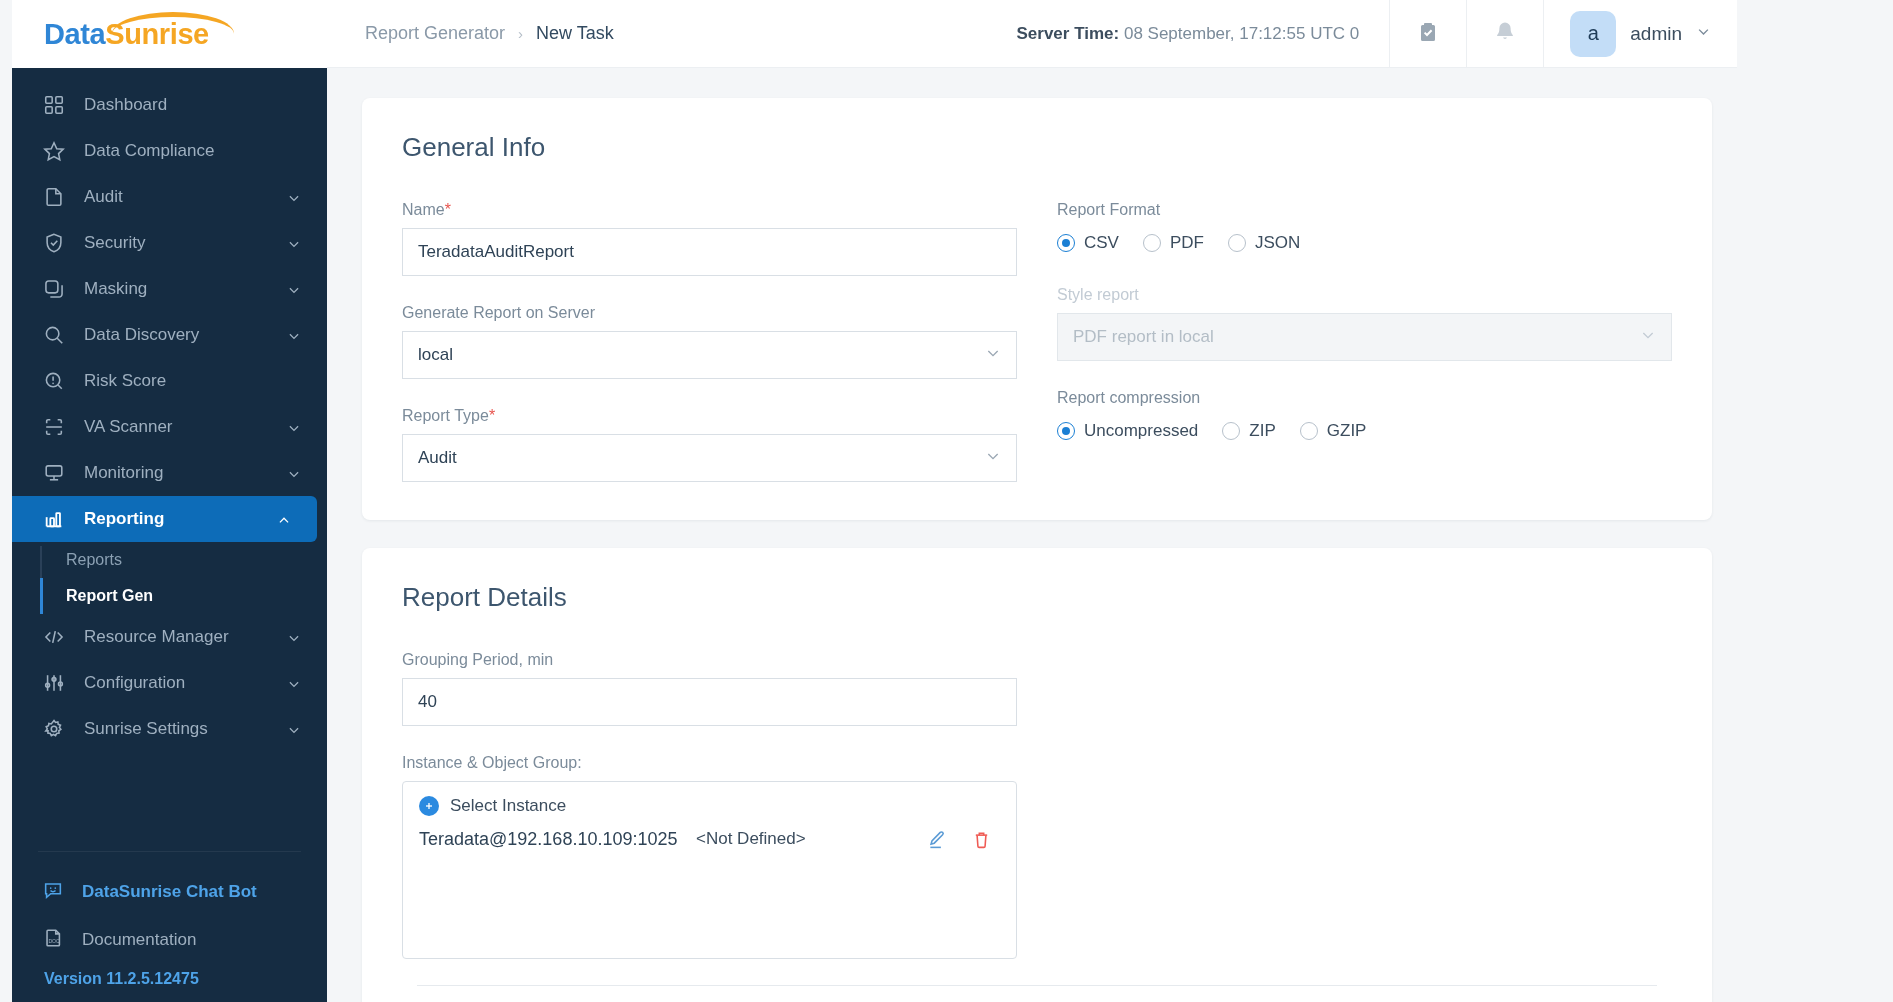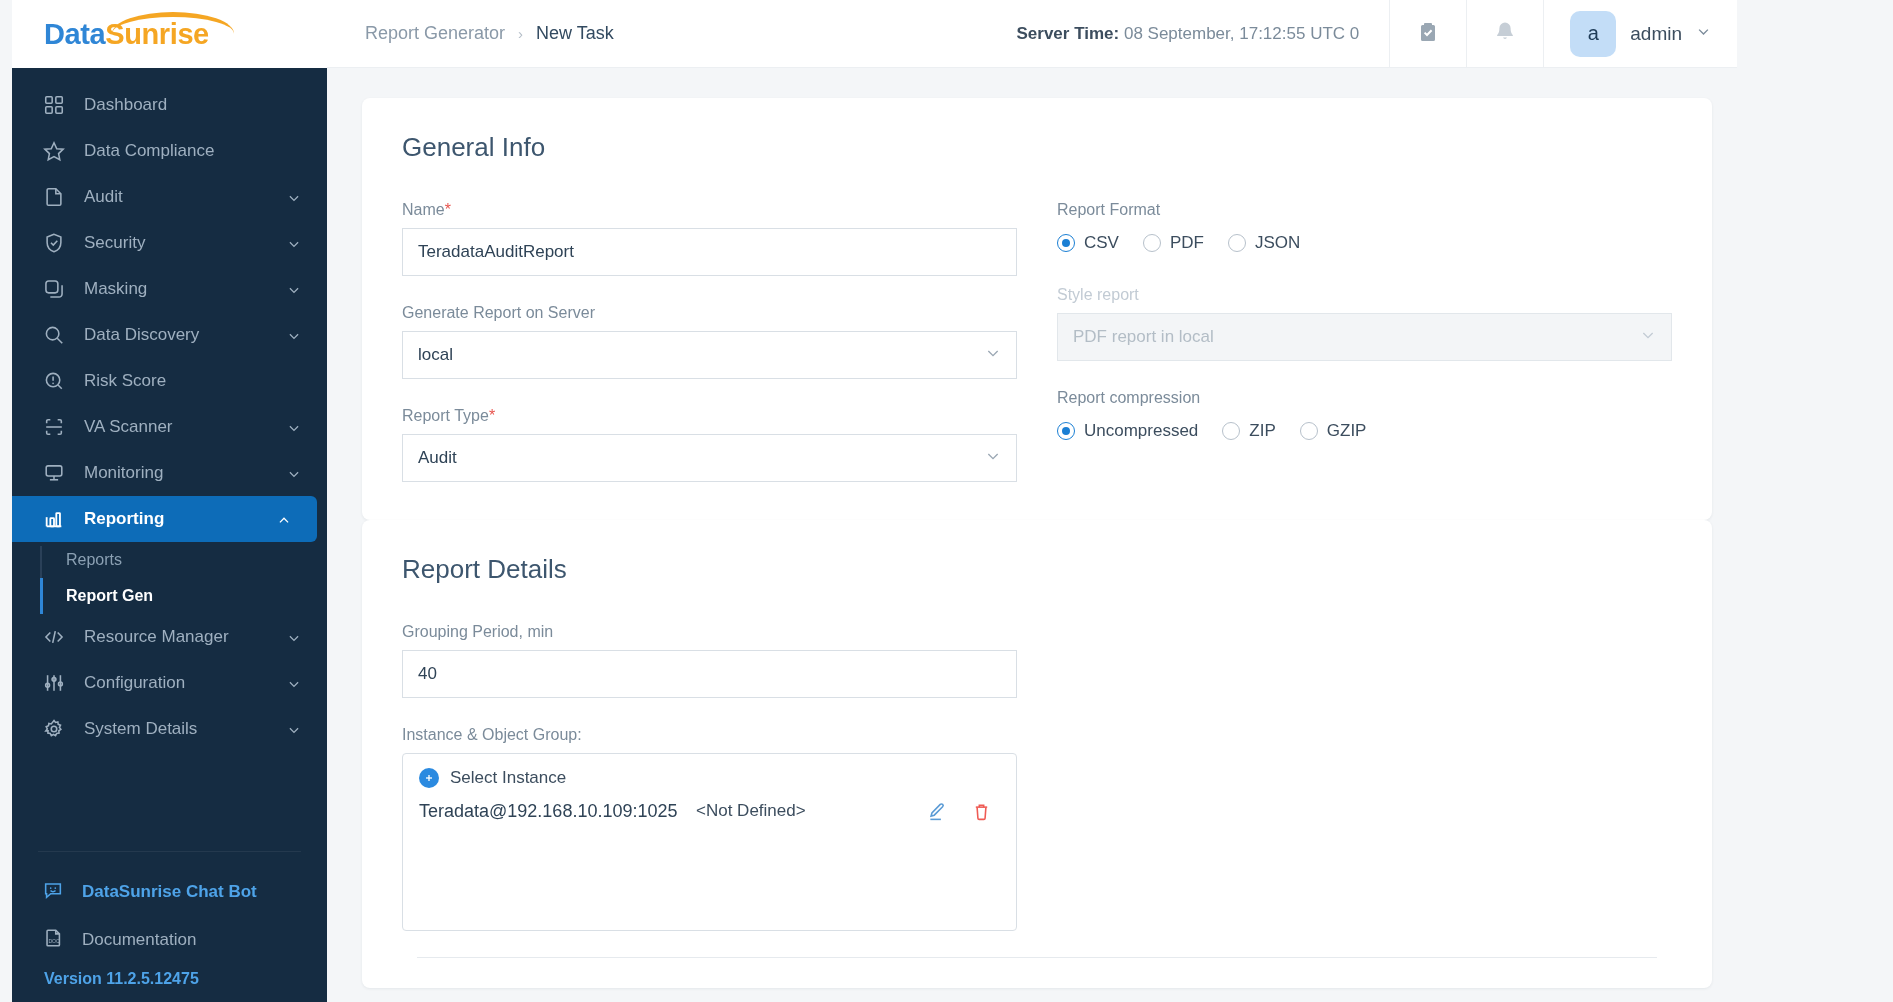--- a/index.html
+++ b/index.html
@@ -120,20 +120,21 @@
   }
   .user-name { font-size: 19px; color: #3c4d5e; }
   .user-chev svg { width: 15px; height: 15px; stroke: #7b8b9a; fill: none; stroke-width: 2.2; }
 
   
   .content { flex: 1; overflow: hidden; padding: 30px 25px 0 35px; }
   .card {
     background: #ffffff; border-radius: 8px;
     box-shadow: 0 1px 3px rgba(20,40,60,0.07);
     padding: 34px 40px 38px 40px;
+    margin-bottom: 28px;
   }
   .card-title { font-size: 26px; color: #3d566e; font-weight: 400; margin-bottom: 38px; }
   .row2 { display: flex; gap: 40px; }
   .col { flex: 1; min-width: 0; }
   .field { margin-bottom: 28px; }
   .field:last-child { margin-bottom: 0; }
   .lbl { font-size: 16px; color: #7b8b9a; margin-bottom: 9px; display: block; }
   .lbl .req { color: #e8544e; }
   .lbl.dim { color: #c2cbd4; }
   .ctrl {
@@ -367,21 +368,21 @@
             </svg></span>
       </div>
 
       <div class="nav-item">
         <span class="ico">
             <svg viewBox="0 0 24 24">
               <circle cx="12" cy="12" r="3"></circle>
               <path d="M12 2.8l1.6 2.1 2.6-.6.4 2.6 2.5 1-1.2 2.4 1.6 2.1-2.2 1.5.2 2.6-2.6.3-1.2 2.4-2.3-1.2-2.3 1.2-1.2-2.4-2.6-.3.2-2.6L3.1 14l1.6-2.1-1.2-2.4 2.5-1 .4-2.6 2.6.6z"></path>
             </svg>
           </span>
-        <span class="nav-label">System Details</span>
+        <span class="nav-label">Sunrise Settings</span>
         <span class="chev"><svg viewBox="0 0 24 24">
               <polyline points="5,9 12,16 19,9"></polyline>
             </svg></span>
       </div>
 
     </nav>
 
     <div class="sb-divider"></div>
 
     <div class="sb-bottom">

